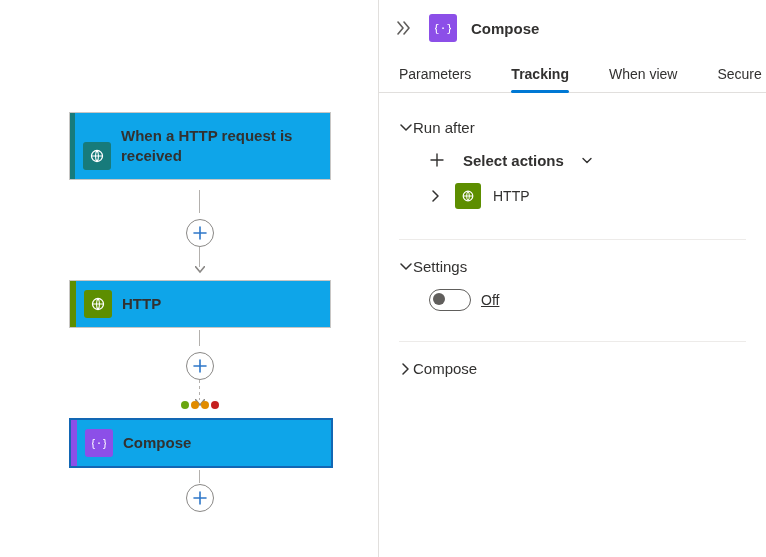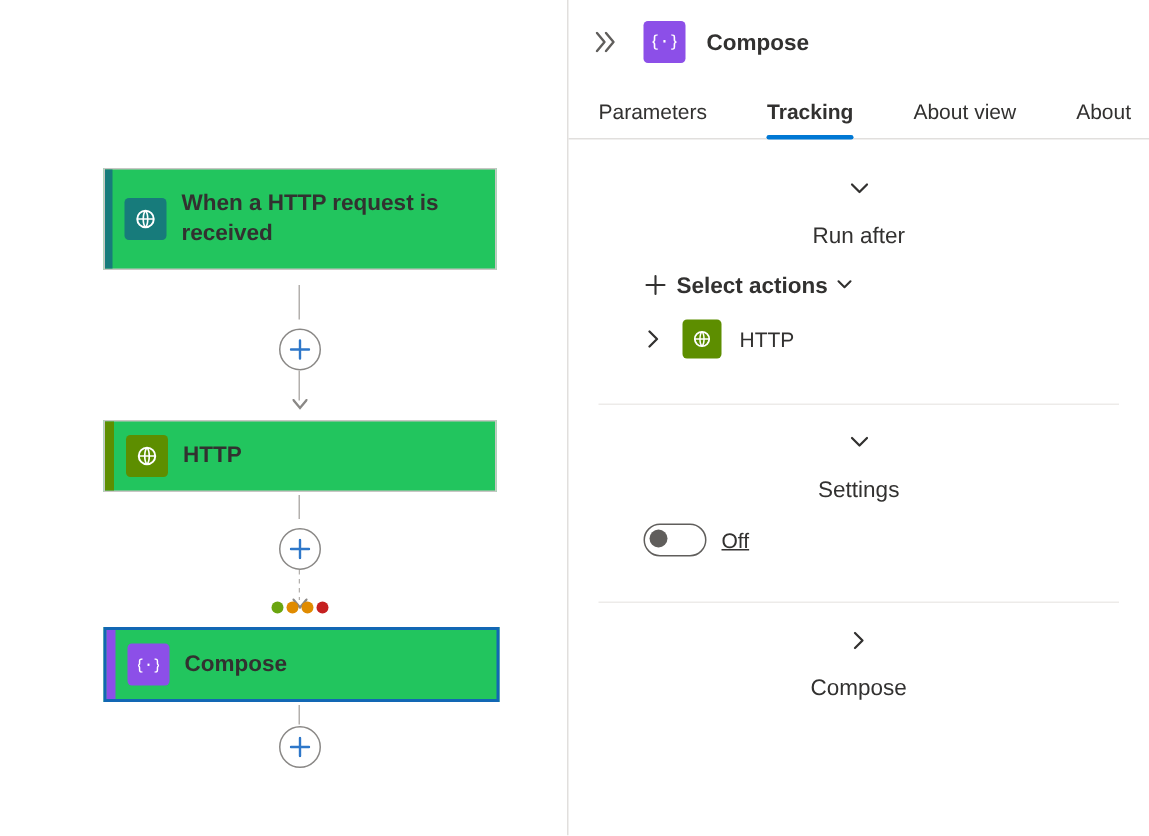--- a/index.html
+++ b/index.html
@@ -1,20 +1,20 @@
 <!DOCTYPE html>
 <html><head>
 <meta charset="utf-8">
 <style>
   html, body { margin:0; padding:0; font-family: "Segoe UI", Arial, sans-serif; font-size:14px; color:#323130; background:#fff; width:766px; height:557px; }
   #app { display:flex; width:766px; height:557px; }
 
   
   .canvas { width:378px; height:100%; position:relative; }
-  .node { position:absolute; border:1px solid #c8c6c4; background:#22c55e; display:flex; align-items:center; }
+  .node { position:absolute; border:1px solid #c8c6c4; background:#0ea5e9; display:flex; align-items:flex-end; }
   .node .stripe { width:6px; align-self:stretch; }
   .node .iconslot { width:28px; height:28px; margin:9px 10px 9px 8px; border-radius:3px; display:flex; align-items:center; justify-content:center; flex-shrink:0; }
   .node .label { padding:13px 12px 13px 0; font-weight:600; font-size:15px; line-height:20px; }
 
   .add-btn { position:absolute; width:26px; height:26px; border:1px solid #8a8886; border-radius:50%; background:#fff; display:flex; align-items:center; justify-content:center; }
   .add-btn svg { display:block; }
   .edge { position:absolute; width:1px; background:#b3b0ad; left:199px; }
   .arrowhead { position:absolute; left:195px; }
 
   .dots { position:absolute; display:flex; gap:2px; }
@@ -27,25 +27,25 @@
   .panel-icon { width:28px; height:28px; border-radius:3px; display:flex; align-items:center; justify-content:center; }
   .panel-title { font-weight:600; font-size:15px; }
 
   .tabs { display:flex; gap:40px; padding:0 0 0 20px; border-bottom:1px solid #e1dfdd; }
   .tab { padding:6px 0 10px 0; font-size:14px; cursor:pointer; }
   .tab.active { font-weight:600; position:relative; }
   .tab.active::after { content:""; position:absolute; left:0; right:0; bottom:-1px; height:3px; background:#0078d4; border-radius:2px; }
 
   .scroll { overflow:auto; padding:8px 0 20px 0; }
   .section { padding:18px 20px 0 20px; }
-  .sec-head { display:flex; align-items:center; gap:16px; font-size:15px; cursor:pointer;flex-direction:column; }
+  .sec-head { display:flex; align-items:center; gap:0; font-size:15px; cursor:pointer; }
   .chev { width:14px; height:14px; display:flex; align-items:center; justify-content:center; }
   .sec-body { padding:14px 0 8px 30px; }
 
-  .select-actions { display:flex; align-items:flex-start; gap:6px; font-weight:600; font-size:15px; cursor:pointer; padding:2px 0 14px 0; }
+  .select-actions { display:flex; align-items:flex-start; gap:18px; font-weight:600; font-size:15px; cursor:pointer; padding:2px 0 14px 0; }
   .plus-thin { width:16px; height:16px; display:flex; align-items:center; justify-content:center; }
   .action-row { display:flex; align-items:center; gap:12px; padding-left:0px; }
   .action-row .mini-icon { width:26px; height:26px; border-radius:3px; display:flex; align-items:center; justify-content:center; }
 
   .security-label { display:flex; align-items:center; gap:6px; font-size:14px; margin-top:2px; }
   .info-icon { width:14px; height:14px; border:1px solid #605e5c; border-radius:50%; font-size:10px; display:flex; align-items:center; justify-content:center; color:#605e5c; }
   .hint { font-style:italic; color:#605e5c; font-size:12px; margin:2px 0 8px 0; }
   .toggle { display:flex; align-items:center; gap:10px;text-decoration:underline; }
   .toggle .track { width:40px; height:20px; border:1px solid #605e5c; border-radius:20px; position:relative; background:#fff; cursor:pointer; }
   .toggle .knob { position:absolute; width:12px; height:12px; border-radius:50%; background:#605e5c; top:3px; left:3px; }
@@ -144,22 +144,22 @@
         <svg width="16" height="16" viewBox="0 0 16 16">
             <text x="8" y="11.5" text-anchor="middle" font-size="11" font-family="monospace" fill="#fff">{·}</text>
           </svg>
       </div>
       <div class="panel-title">Compose</div>
     </div>
 
     <div class="tabs">
       <div class="tab">Parameters</div>
       <div class="tab active">Tracking</div>
-      <div class="tab">About view</div>
-      <div class="tab">About</div>
+      <div class="tab">When view</div>
+      <div class="tab">Secure</div>
     </div>
 
     <div class="scroll">
 
       <div class="section">
         <div class="sec-head">
           <span class="chev">
             <svg width="12" height="12" viewBox="0 0 12 12">
                 <path d="M1 3l5 5 5-5" fill="none" stroke="#323130" stroke-width="1.5" stroke-linecap="round" stroke-linejoin="round"></path>
               </svg>

